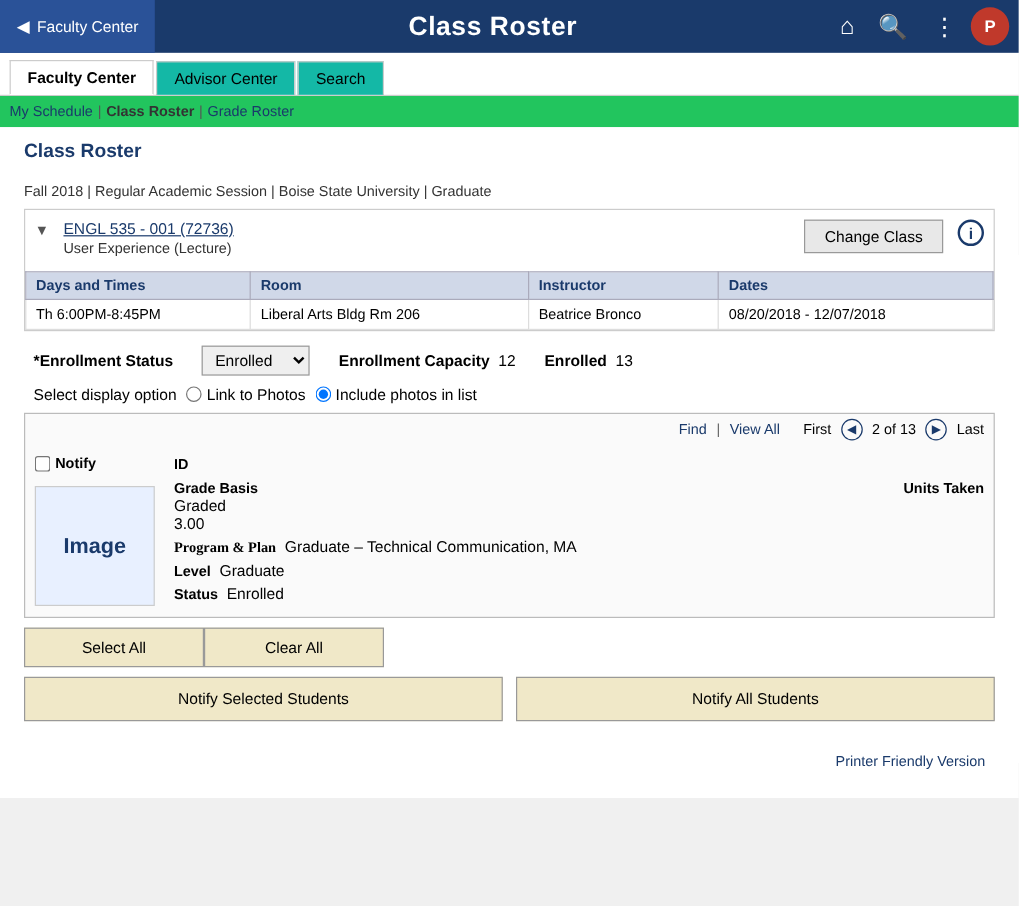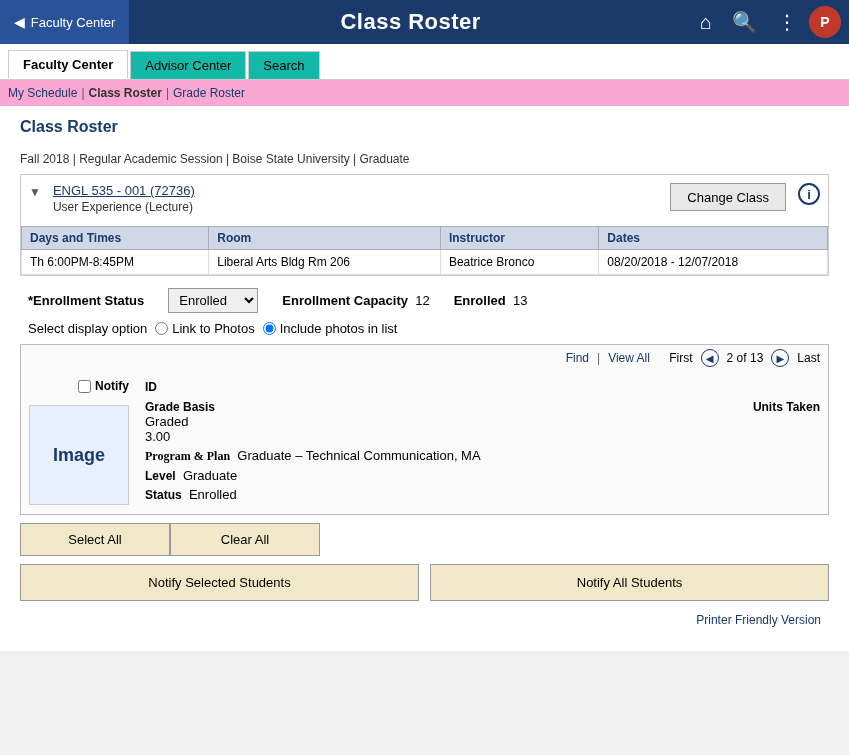--- a/index.html
+++ b/index.html
@@ -91,21 +91,21 @@
 
     
     .main-content {
       background: white;
       padding: 8px 12px 12px 12px;
     }
 
     
     .breadcrumb {
       padding: 6px 8px;
-      background: #f9a8d4;
+      background: #22c55e;
       font-size: 12px;
       color: #1a3a6b;
       display: flex;
       align-items: center;
       gap: 4px;
     }
     .breadcrumb a {
       color: #1a3a6b;
       text-decoration: none;
     }
@@ -284,21 +284,21 @@
 
     
     .student-card {
       display: flex;
       padding: 8px;
       gap: 16px;
     }
     .notify-col {
       display: flex;
       flex-direction: column;
-      align-items: flex-end;
+      align-items: flex-start;
       gap: 4px;
     }
     .notify-label { font-size: 12px; font-weight: bold; }
     .photo-placeholder {
       width: 100px;
       height: 100px;
       border: 1px solid #ccc;
       display: flex;
       align-items: center;
       justify-content: center;
@@ -321,21 +321,21 @@
       padding: 8px 0;
       font-size: 13px;
       cursor: pointer;
       width: 150px;
       text-align: center;
     }
 
     .notify-buttons {
       display: flex;
       gap: 11px;
-      margin-bottom: 8px;
+      margin-bottom: 22px;
     }
     .notify-btn {
       background: #f0e8c8;
       border: 1px solid #999;
       padding: 10px 0;
       font-size: 13px;
       cursor: pointer;
       flex: 1;
       text-align: center;
     }

